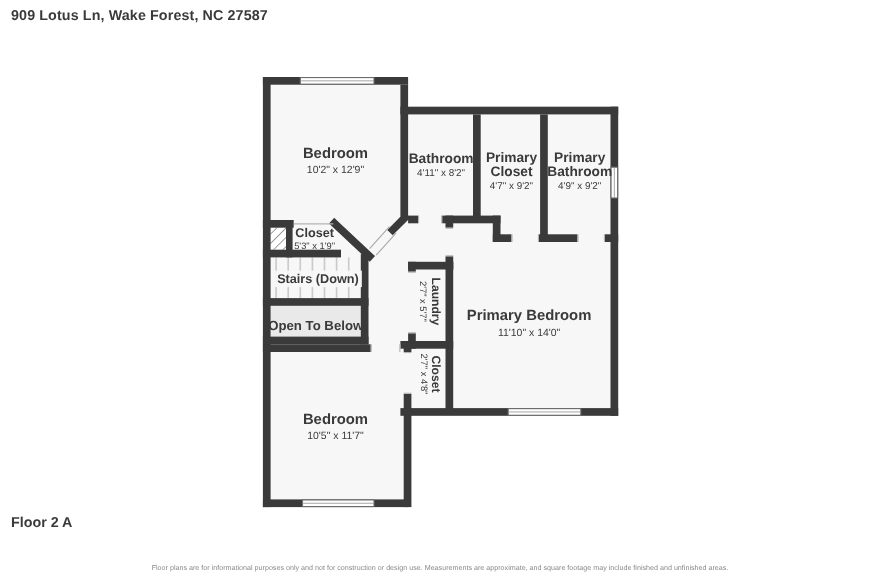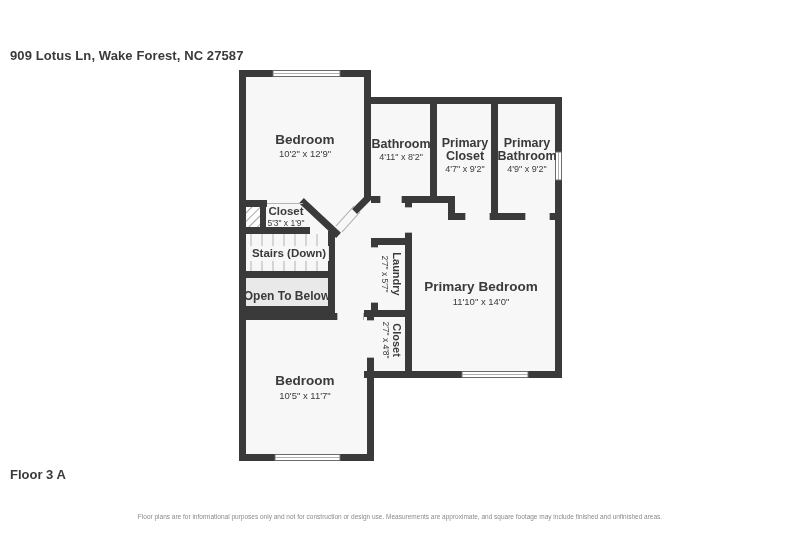--- a/index.html
+++ b/index.html
@@ -1,19 +1,19 @@
 <!DOCTYPE html>
 <html style="--wall: #3a3a3a; --room: #f7f7f7; --open: #e9e9e9; --text: #3a3a3a; --muted: #8a8a8a;"><head>
 <meta charset="utf-8">
 <style>
   html,body{margin:0;padding:0;background:#fff;}
   body{width:800px;height:533px;position:relative;overflow:hidden;
        font-family:"Liberation Sans",sans-serif;}
   .address{position:absolute;left:10px;top:6px;font-size:13px;font-weight:bold;
-           color:var(--text,#3a3a3a);letter-spacing:.1px;margin-top:42px;}
+           color:var(--text,#3a3a3a);letter-spacing:.1px;}
   .floor-label{position:absolute;left:10px;top:467px;font-size:13px;font-weight:bold;
            color:var(--text,#3a3a3a);}
   .disclaimer{position:absolute;left:0;right:0;top:513px;text-align:center;
            font-size:6.5px;color:var(--muted,#8a8a8a);}
   svg{position:absolute;left:0;top:0;}
   .wall{fill:var(--wall,#3a3a3a);}
   .dwall{stroke:var(--wall,#3a3a3a);stroke-width:7;stroke-linecap:square;}
   .roomfill{fill:var(--room,#f7f7f7);}
   .openfill{fill:var(--open,#e9e9e9);}
   .winrect{fill:#ffffff;stroke:#6b6b6b;stroke-width:1;}
@@ -156,14 +156,14 @@
     <text font-size="8.5" transform="translate(386 340) rotate(90)" y="3">2'7" x 4'8"</text>
 
     <text class="nm" x="481" y="291" font-size="13.5">Primary Bedroom</text>
     <text x="481" y="305" font-size="9.5">11'10" x 14'0"</text>
 
     <text class="nm" x="305" y="385" font-size="13.5">Bedroom</text>
     <text x="305" y="399" font-size="9.5">10'5" x 11'7"</text>
   </g>
 </svg>
 
-<div class="floor-label">Floor 3 A</div>
+<div class="floor-label">Floor 2 A</div>
 <div class="disclaimer">Floor plans are for informational purposes only and not for construction or design use. Measurements are approximate, and square footage may include finished and unfinished areas.</div>
 
 </body></html>

